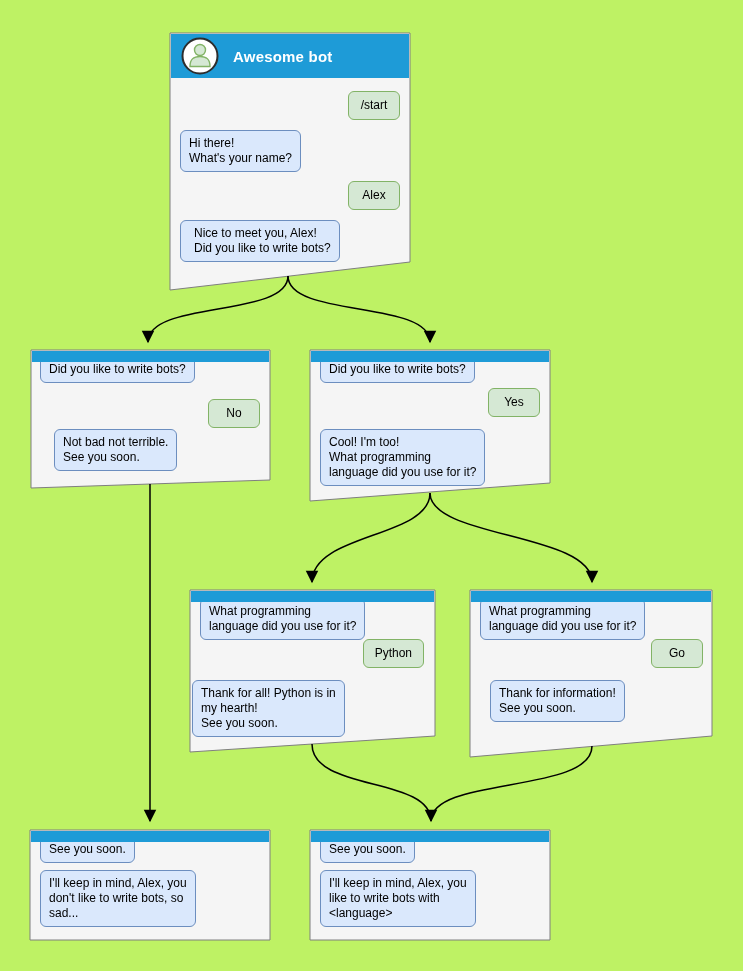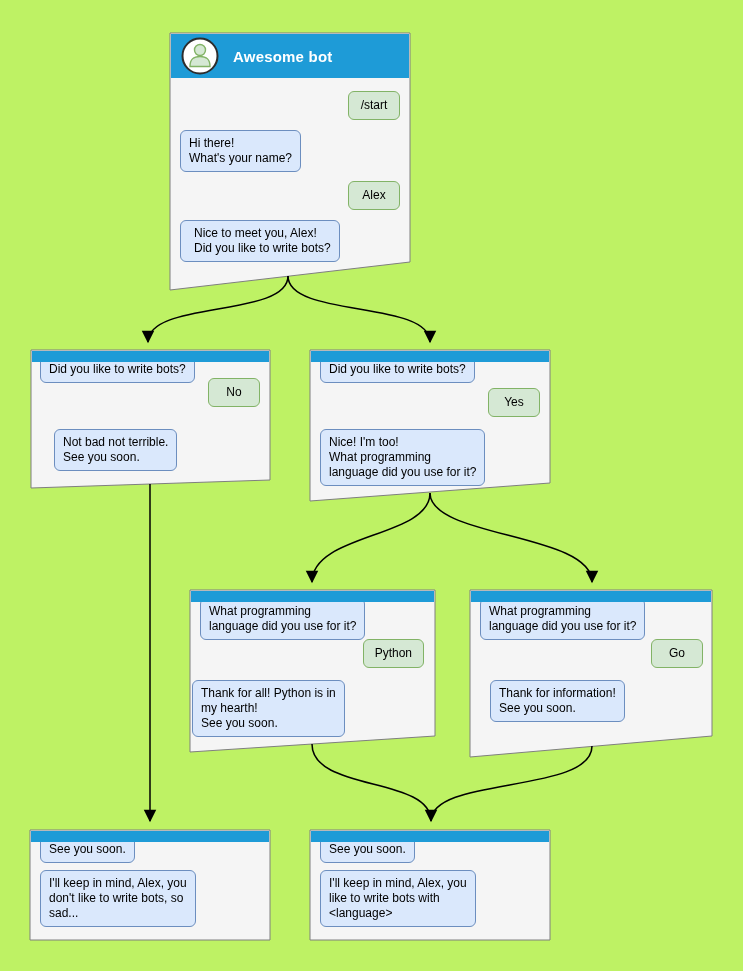--- a/index.html
+++ b/index.html
@@ -79,30 +79,30 @@
     <div class="bubble bot" style="top:97px; left:10px;">Hi there!
 What's your name?</div>
     <div class="bubble user" style="top:148px; right:10px;">Alex</div>
     <div class="bubble bot" style="top:187px; left:10px;padding-left:13px;">Nice to meet you, Alex!
 Did you like to write bots?</div>
   </div>
 
   <div class="win" style="left:31px; top:350px; width:239px; height:138px;">
     <div class="bar thin"></div>
     <div class="bubble bot" style="top:6px; left:9px;">Did you like to write bots?</div>
-    <div class="bubble user" style="top:28px; right:10px;">No</div>
+    <div class="bubble user" style="top:49px; right:10px;">No</div>
     <div class="bubble bot" style="top:79px; left:23px;">Not bad not terrible.
 See you soon.</div>
   </div>
 
   <div class="win" style="left:310px; top:350px; width:240px; height:151px;">
     <div class="bar thin"></div>
     <div class="bubble bot" style="top:6px; left:10px;">Did you like to write bots?</div>
     <div class="bubble user" style="top:38px; right:10px;">Yes</div>
-    <div class="bubble bot" style="top:79px; left:10px;">Nice! I'm too!
+    <div class="bubble bot" style="top:79px; left:10px;">Cool! I'm too!
 What programming
 language did you use for it?</div>
   </div>
 
   <div class="win" style="left:190px; top:590px; width:245px; height:162px;">
     <div class="bar thin"></div>
     <div class="bubble bot" style="top:8px; left:10px;">What programming
 language did you use for it?</div>
     <div class="bubble user" style="top:49px; right:11px;">Python</div>
     <div class="bubble bot" style="top:90px; left:2px;">Thank for all! Python is in

